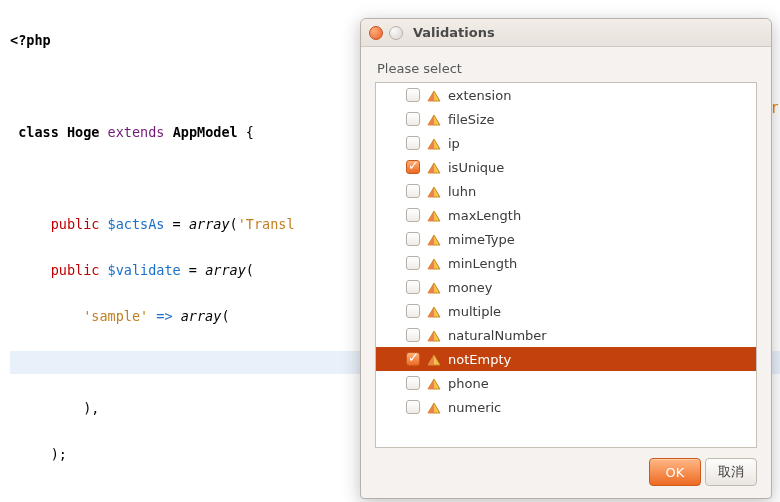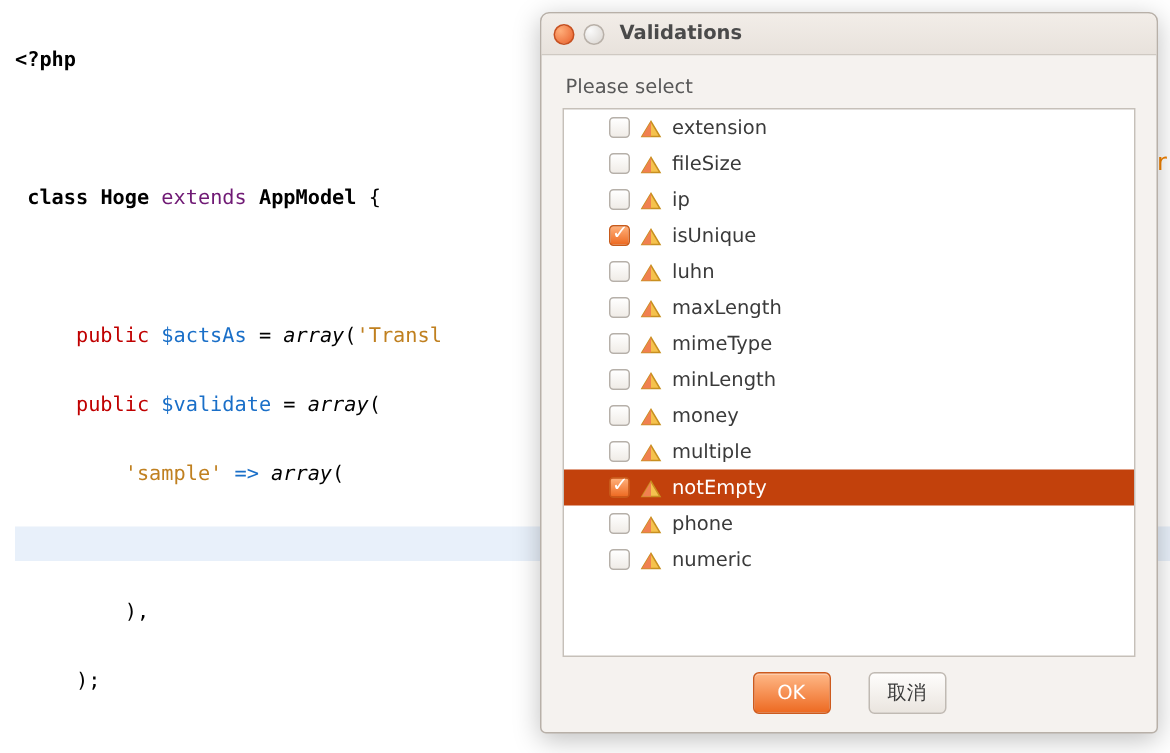--- a/index.html
+++ b/index.html
@@ -29,21 +29,21 @@
   .tok-var { color: #1a6fc8; }
   .tok-fn { color: #000; font-style: italic; }
   .tok-arr { color: #1a6fc8; }
   .tok-str { color: #c08020; }
   .tok-punct { color: #000; }
   .truncated { color: #f08000; }
 
   .dialog {
     position: absolute;
     left: 360px;
-    top: 8px;
+    top: 18px;
     width: 412px;
     border: 1px solid #b8b0a8;
     border-radius: 6px 6px 4px 4px;
     background: #f5f2ef;
     box-shadow: 0 4px 18px rgba(0,0,0,.25);
     font-size: 13px;
   }
   .titlebar {
     display: flex;
     align-items: center;
@@ -95,21 +95,21 @@
   .chk.checked { background: linear-gradient(#ffb07a,#ed6a22); border-color:#c85a1a;}
   .chk.checked::after {
     content:"✓"; position:absolute; top:-3px; left:1px; font-size:13px; color:#fff; font-weight:bold;
   }
   .ico {
     width: 16px; height: 14px; position: relative; flex: 0 0 16px;
   }
   .ico svg { width:16px; height:14px; display:block; }
   .row .label { }
   .btnbar {
-    display:flex; justify-content:center; gap:25px; padding-top:10px;
+    display:flex; justify-content:flex-end; gap:4px; padding-top:10px;
   }
   .btn {
     min-width: 52px; height: 28px;
     padding: 0 12px;
     border: 1px solid #c0bab3;
     border-radius: 4px;
     background: linear-gradient(#fefdfc,#eae5df);
     color: #3a3a3a;
     font-size: 13px;
     display:flex; align-items:center; justify-content:center;
@@ -244,20 +244,30 @@
           <div class="row">
             <span class="chk"></span>
             <span class="ico">
               <svg viewBox="0 0 16 14">
                 <path d="M2 13 L8 3 L14 13 Z" fill="#f5c24e" stroke="#c89020" stroke-width="1"></path>
                 <path d="M2 13 L8 3 L8 13 Z" fill="#f08050"></path>
               </svg>
             </span>
             <span class="label">multiple</span>
           </div>
+          <div class="row">
+            <span class="chk"></span>
+            <span class="ico">
+              <svg viewBox="0 0 16 14">
+                <path d="M2 13 L8 3 L14 13 Z" fill="#f5c24e" stroke="#c89020" stroke-width="1"></path>
+                <path d="M2 13 L8 3 L8 13 Z" fill="#f08050"></path>
+              </svg>
+            </span>
+            <span class="label">naturalNumber</span>
+          </div>
           <div class="row selected">
             <span class="chk checked"></span>
             <span class="ico">
               <svg viewBox="0 0 16 14">
                 <path d="M2 13 L8 3 L14 13 Z" fill="#f5c24e" stroke="#c89020" stroke-width="1"></path>
                 <path d="M2 13 L8 3 L8 13 Z" fill="#f08050"></path>
               </svg>
             </span>
             <span class="label">notEmpty</span>
           </div>

